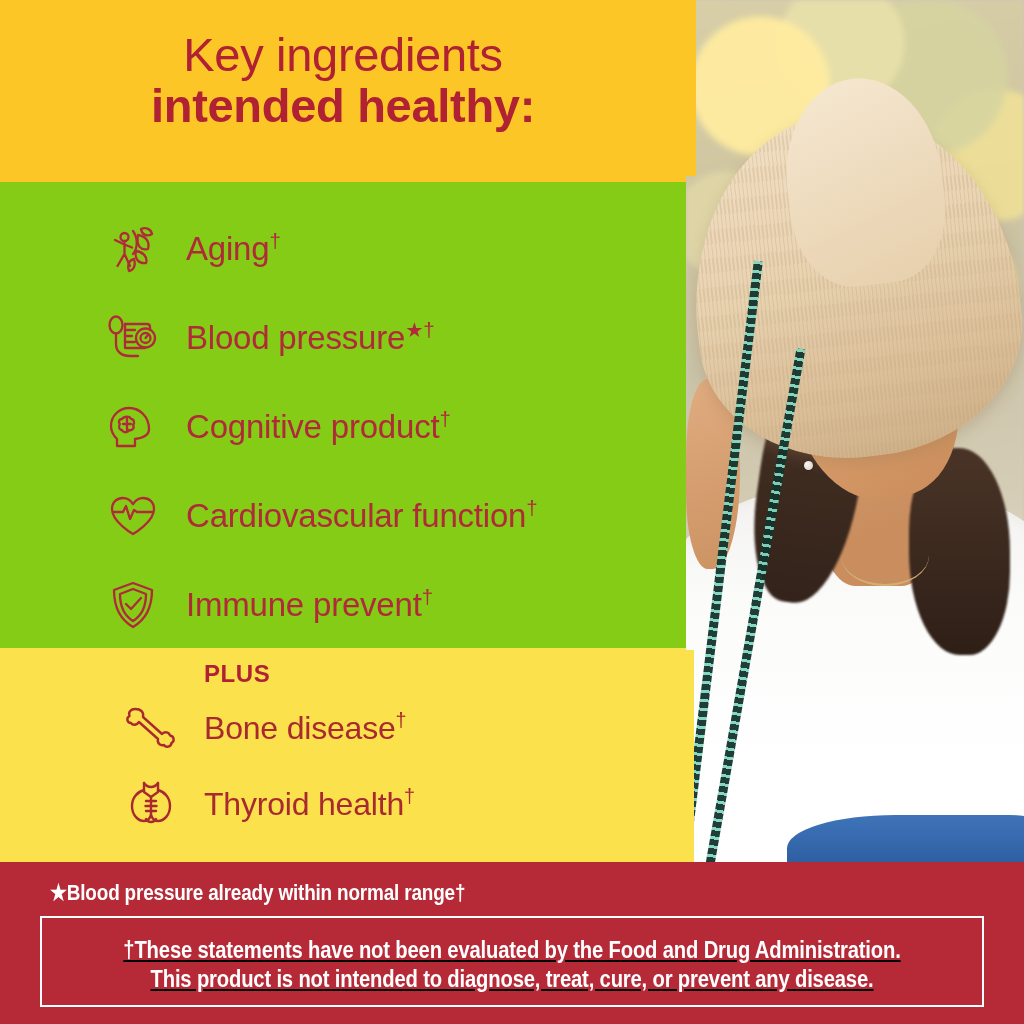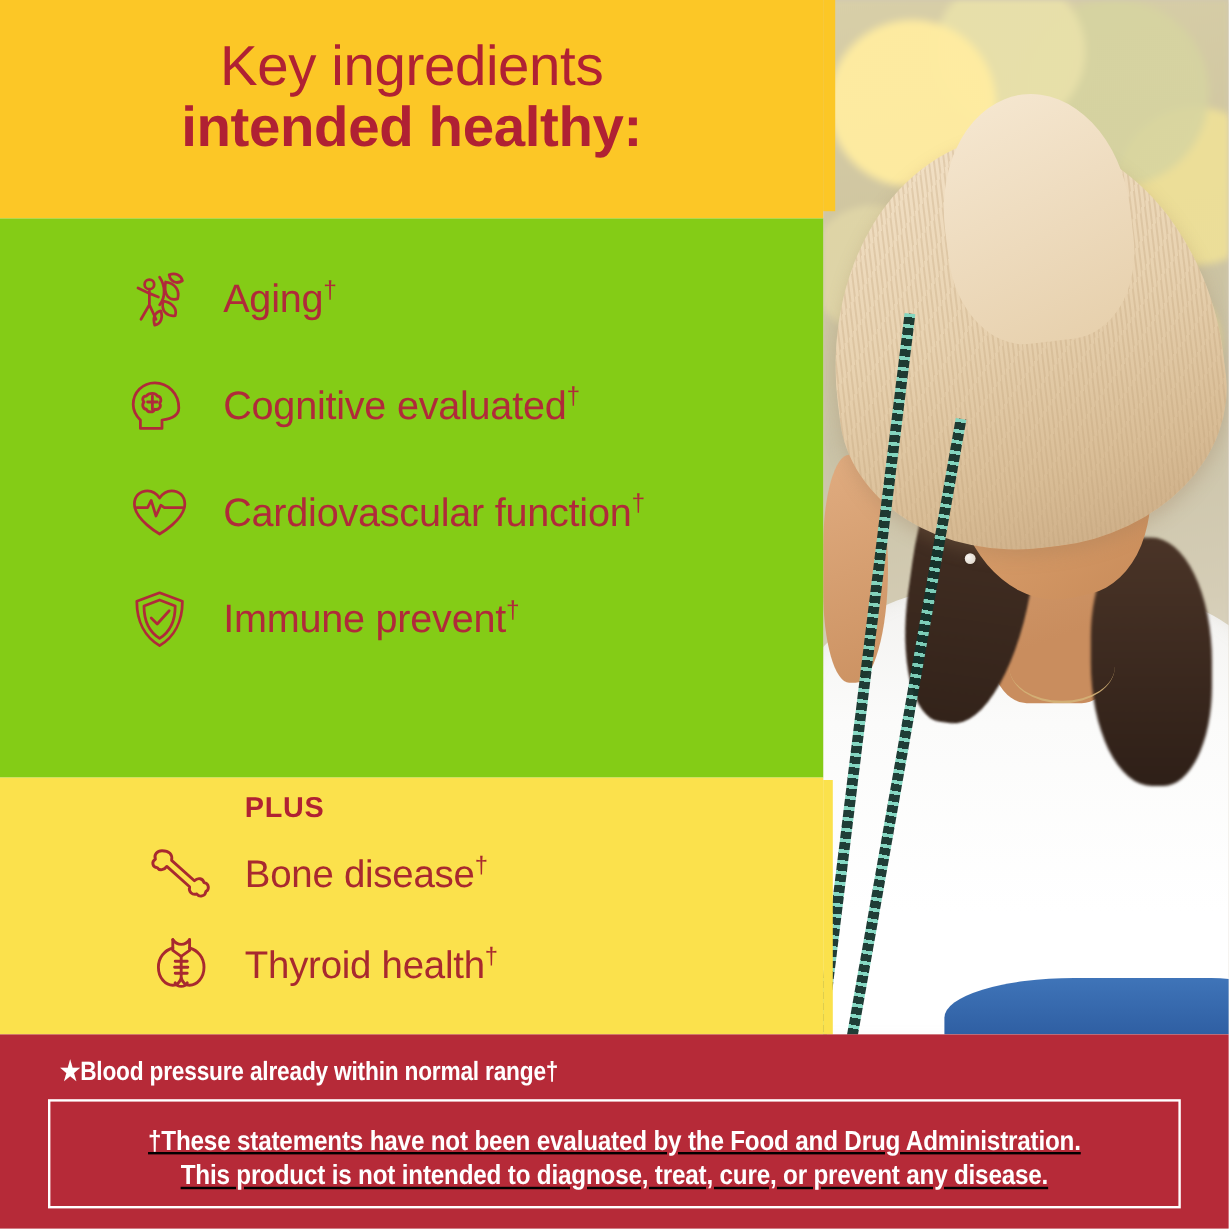--- a/index.html
+++ b/index.html
@@ -299,31 +299,48 @@
             <path d="M31 30 C38 31 43 36 41 42 C34 43 29 38 31 30 Z"></path>
             <path d="M29 38 C31 44 29 49 24 50 C22 44 24 39 29 38 Z"></path>
             <path d="M36 8 C41 6 46 8 47 13 C42 16 37 14 36 8 Z"></path>
           </svg>
         </span>
         <span class="benefit-label">
           <span>Aging</span><span class="sup">†</span>
         </span>
       </div>
 
+      <div class="benefit-row">
+        <span class="benefit-icon">
+          <svg width="56" height="56" viewBox="0 0 56 56" fill="none" stroke="#B02A3A" stroke-width="2.3" stroke-linecap="round" stroke-linejoin="round">
+            <ellipse cx="11" cy="15" rx="6.5" ry="8.5"></ellipse>
+            <path d="M11 23.5 L11 34 C11 42 17 46 25 46 L33 46"></path>
+            <path d="M20 14 L42 14 C44 14 45 15 45 17 L45 20"></path>
+            <path d="M20 14 L20 38 L40 38"></path>
+            <path d="M20 20 L30 20 M20 26 L27 26 M20 32 L30 32"></path>
+            <circle cx="40.5" cy="28" r="9.5"></circle>
+            <circle cx="40.5" cy="28" r="5"></circle>
+            <path d="M40.5 28 L43.5 24.5"></path>
+          </svg>
+        </span>
+        <span class="benefit-label">
+          <span>Blood pressure</span><span class="sup">★†</span>
+        </span>
+      </div>
 
       <div class="benefit-row">
         <span class="benefit-icon">
           <svg width="56" height="56" viewBox="0 0 56 56" fill="none" stroke="#B02A3A" stroke-width="2.3" stroke-linecap="round" stroke-linejoin="round">
             <path d="M44 30 C44 18 35 9 24 9 C14 9 6 17 6 27 C6 33 9 37 12 40 L12 47 L30 47 L30 40 C38 39 44 36 44 30 Z"></path>
             <path d="M17 20 C14 20 13 23 15 25 C13 27 14 31 17 31 C18 34 23 34 24 31 C27 32 30 29 28 26 C30 24 29 20 26 20 C25 17 19 17 17 20 Z"></path>
             <path d="M22 20 L22 31 M18 25 L26 25"></path>
           </svg>
         </span>
         <span class="benefit-label">
-          <span>Cognitive evaluated</span><span class="sup">†</span>
+          <span>Cognitive product</span><span class="sup">†</span>
         </span>
       </div>
 
       <div class="benefit-row">
         <span class="benefit-icon">
           <svg width="56" height="56" viewBox="0 0 56 56" fill="none" stroke="#B02A3A" stroke-width="2.3" stroke-linecap="round" stroke-linejoin="round">
             <path d="M28 46 C28 46 7 34 7 21 C7 14 12 10 18 10 C23 10 26 13 28 16 C30 13 33 10 38 10 C44 10 49 14 49 21 C49 34 28 46 28 46 Z"></path>
             <path d="M9 24 L18 24 L21 18 L25 31 L29 22 L32 24 L47 24"></path>
           </svg>
         </span>

